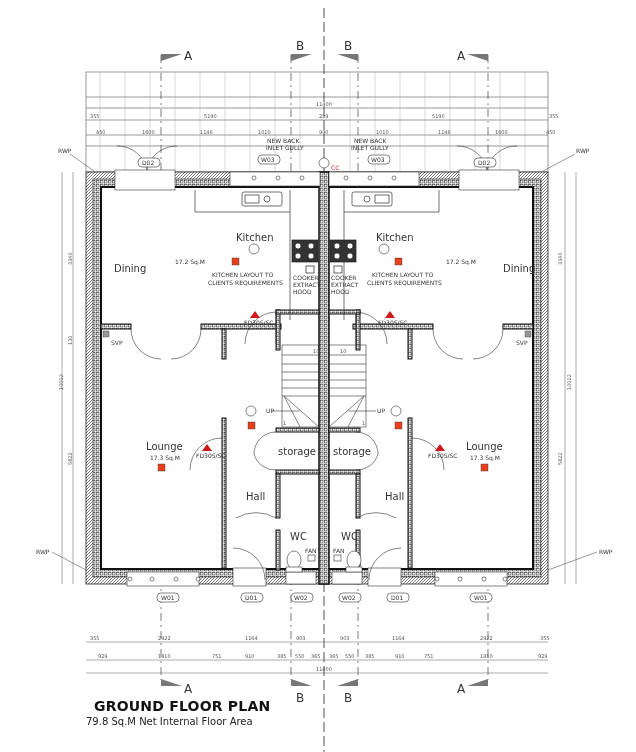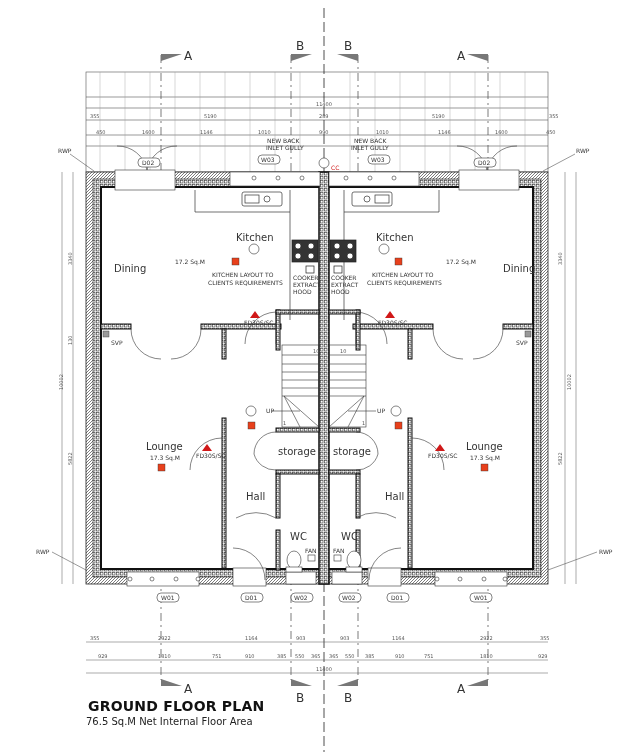--- a/index.html
+++ b/index.html
@@ -2,21 +2,21 @@
 <html><head>
 <meta charset="utf-8">
 <style>
   html,body{margin:0;padding:0;background:#fff;}
   body{width:636px;height:752px;position:relative;overflow:hidden;font-family:"Liberation Sans",sans-serif;}
   #plan{position:absolute;left:0;top:0;}
   .lbl{font-family:"DejaVu Sans",sans-serif;fill:#333;}
   .room{font-size:10px;}
   .sm{font-size:6px;}
   .dim{font-size:5px;fill:#555;}
-  .title{position:absolute;left:88px;top:698px;font-size:14px;font-weight:bold;color:#111;font-family:"DejaVu Sans",sans-serif;letter-spacing:0.2px;}
+  .title{position:absolute;left:94px;top:698px;font-size:14px;font-weight:bold;color:#111;font-family:"DejaVu Sans",sans-serif;letter-spacing:0.2px;}
   .subtitle{position:absolute;left:86px;top:716px;font-size:10px;color:#222;font-family:"DejaVu Sans",sans-serif;}
 </style>
 </head>
 <body>
 
 <svg id="plan" width="636" height="752" viewBox="0 0 636 752" xmlns="http://www.w3.org/2000/svg">
   <defs>
     <pattern id="hatch" width="3" height="3" patternUnits="userSpaceOnUse">
       <rect width="3" height="3" fill="#fff"></rect>
       <path d="M0,3 L3,0" stroke="#444" stroke-width="0.7"></path>
@@ -405,13 +405,13 @@
     <text class="lbl dim" x="365" y="658">385</text>
     <text class="lbl dim" x="395" y="658">910</text>
     <text class="lbl dim" x="424" y="658">751</text>
     <text class="lbl dim" x="480" y="658">1810</text>
     <text class="lbl dim" x="538" y="658">929</text>
     <text class="lbl dim" x="316" y="671">11400</text>
   </g>
 </svg>
 
 <div class="title">GROUND FLOOR PLAN</div>
-<div class="subtitle">76.5 Sq.M Net Internal Floor Area</div>
+<div class="subtitle">79.8 Sq.M Net Internal Floor Area</div>
 
 </body></html>

